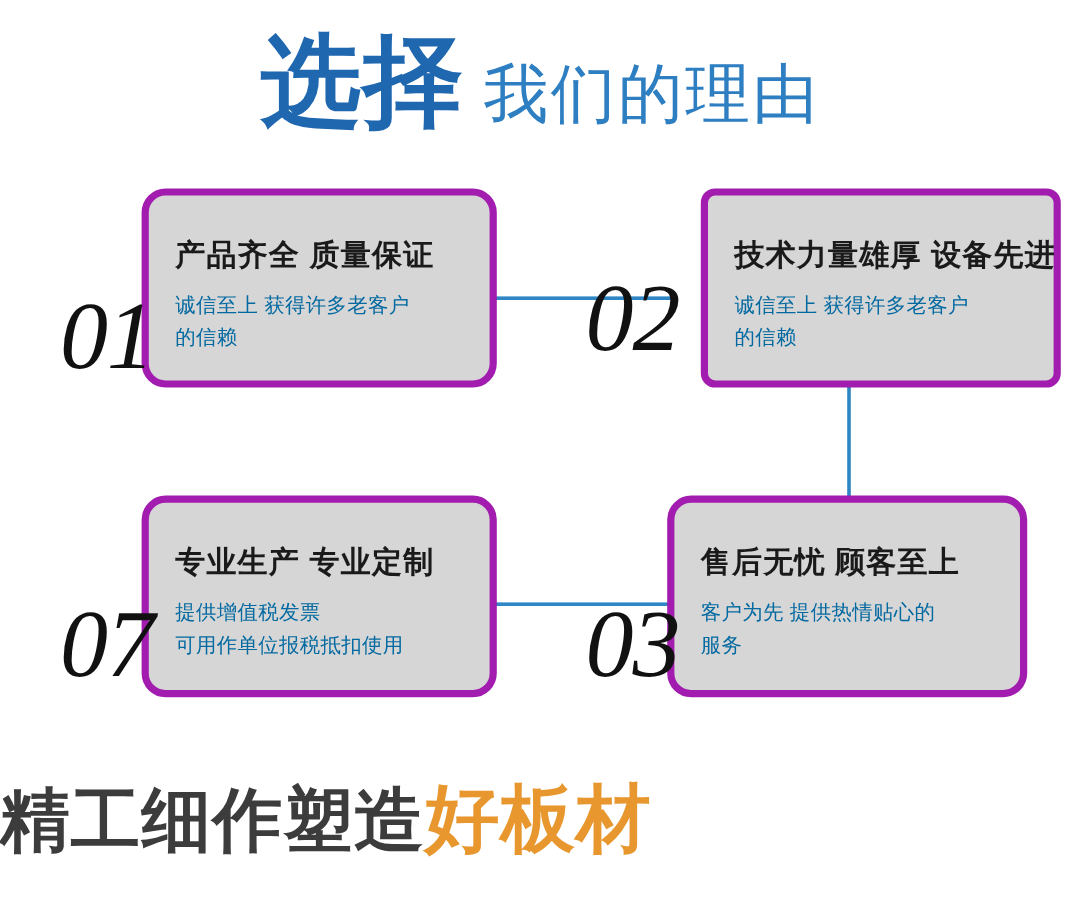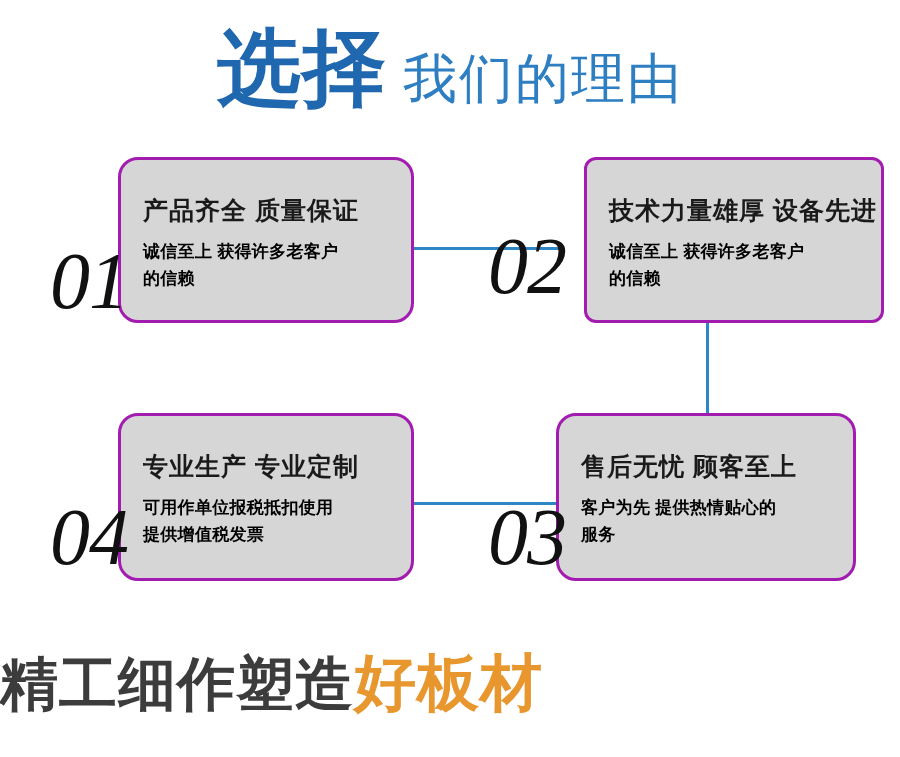--- a/index.html
+++ b/index.html
@@ -56,42 +56,42 @@
   }
   .conn-h-top   { left: 410px; top: 247px;  width: 152px; height: 3px; }
   .conn-v-mid   { left: 706px; top: 318px;  width: 3px;   height: 100px; }
   .conn-h-bot   { left: 410px; top: 502px;  width: 152px; height: 3px; }
 
   
   .card {
     position: absolute;
     box-sizing: border-box;
     background: #D6D6D6;
-    border: 3px solid #a21caf;
+    border: 6px solid #a21caf;
     border-radius: 20px;
     padding: 0 0 0 22px;
   }
   .card-01 { left: 118px; top: 157px; width: 296px; height: 166px; }
   .card-02 { left: 584px; top: 157px; width: 300px; height: 166px; border-radius: 12px; }
   .card-04 { left: 118px; top: 413px; width: 296px; height: 168px; }
   .card-03 { left: 556px; top: 413px; width: 300px; height: 168px; }
 
   .card-title {
     font-size: 25px;
     font-weight: bold;
     color: #1A1A1A;
     letter-spacing: 1px;
     line-height: 1;
     margin-top: 38px;
     white-space: nowrap;
   }
   .card-body {
     font-size: 17px;
-    font-weight: bold;
-    color: #000000;
+    font-weight: normal;
+    color: #0369a1;
     line-height: 27px;
     margin-top: 15px;
     letter-spacing: 0.3px;
   }
   .card-body-line { display: block; white-space: nowrap; }
 
   
   .step-num {
     position: absolute;
     font-family: "Liberation Serif", "DejaVu Serif", serif;
@@ -143,43 +143,43 @@
     <span class="heading-strong">选择</span><span class="heading-light">我们的理由</span>
   </div>
 
   <div class="connector conn-h-top"></div>
   <div class="connector conn-v-mid"></div>
   <div class="connector conn-h-bot"></div>
 
   <div class="step-num num-01">01</div>
   <div class="step-num num-02">02</div>
   <div class="step-num num-03">03</div>
-  <div class="step-num num-04">04</div>
+  <div class="step-num num-04">07</div>
 
   <div class="card card-01">
     <div class="card-title">产品齐全 质量保证</div>
     <div class="card-body">
       <span class="card-body-line">诚信至上 获得许多老客户</span>
       <span class="card-body-line">的信赖</span>
     </div>
   </div>
 
   <div class="card card-02">
     <div class="card-title">技术力量雄厚 设备先进</div>
     <div class="card-body">
       <span class="card-body-line">诚信至上 获得许多老客户</span>
       <span class="card-body-line">的信赖</span>
     </div>
   </div>
 
   <div class="card card-04">
     <div class="card-title">专业生产 专业定制</div>
     <div class="card-body">
+      <span class="card-body-line">提供增值税发票</span>
       <span class="card-body-line">可用作单位报税抵扣使用</span>
-      <span class="card-body-line">提供增值税发票</span>
     </div>
   </div>
 
   <div class="card card-03">
     <div class="card-title">售后无忧 顾客至上</div>
     <div class="card-body">
       <span class="card-body-line">客户为先 提供热情贴心的</span>
       <span class="card-body-line">服务</span>
     </div>
   </div>

